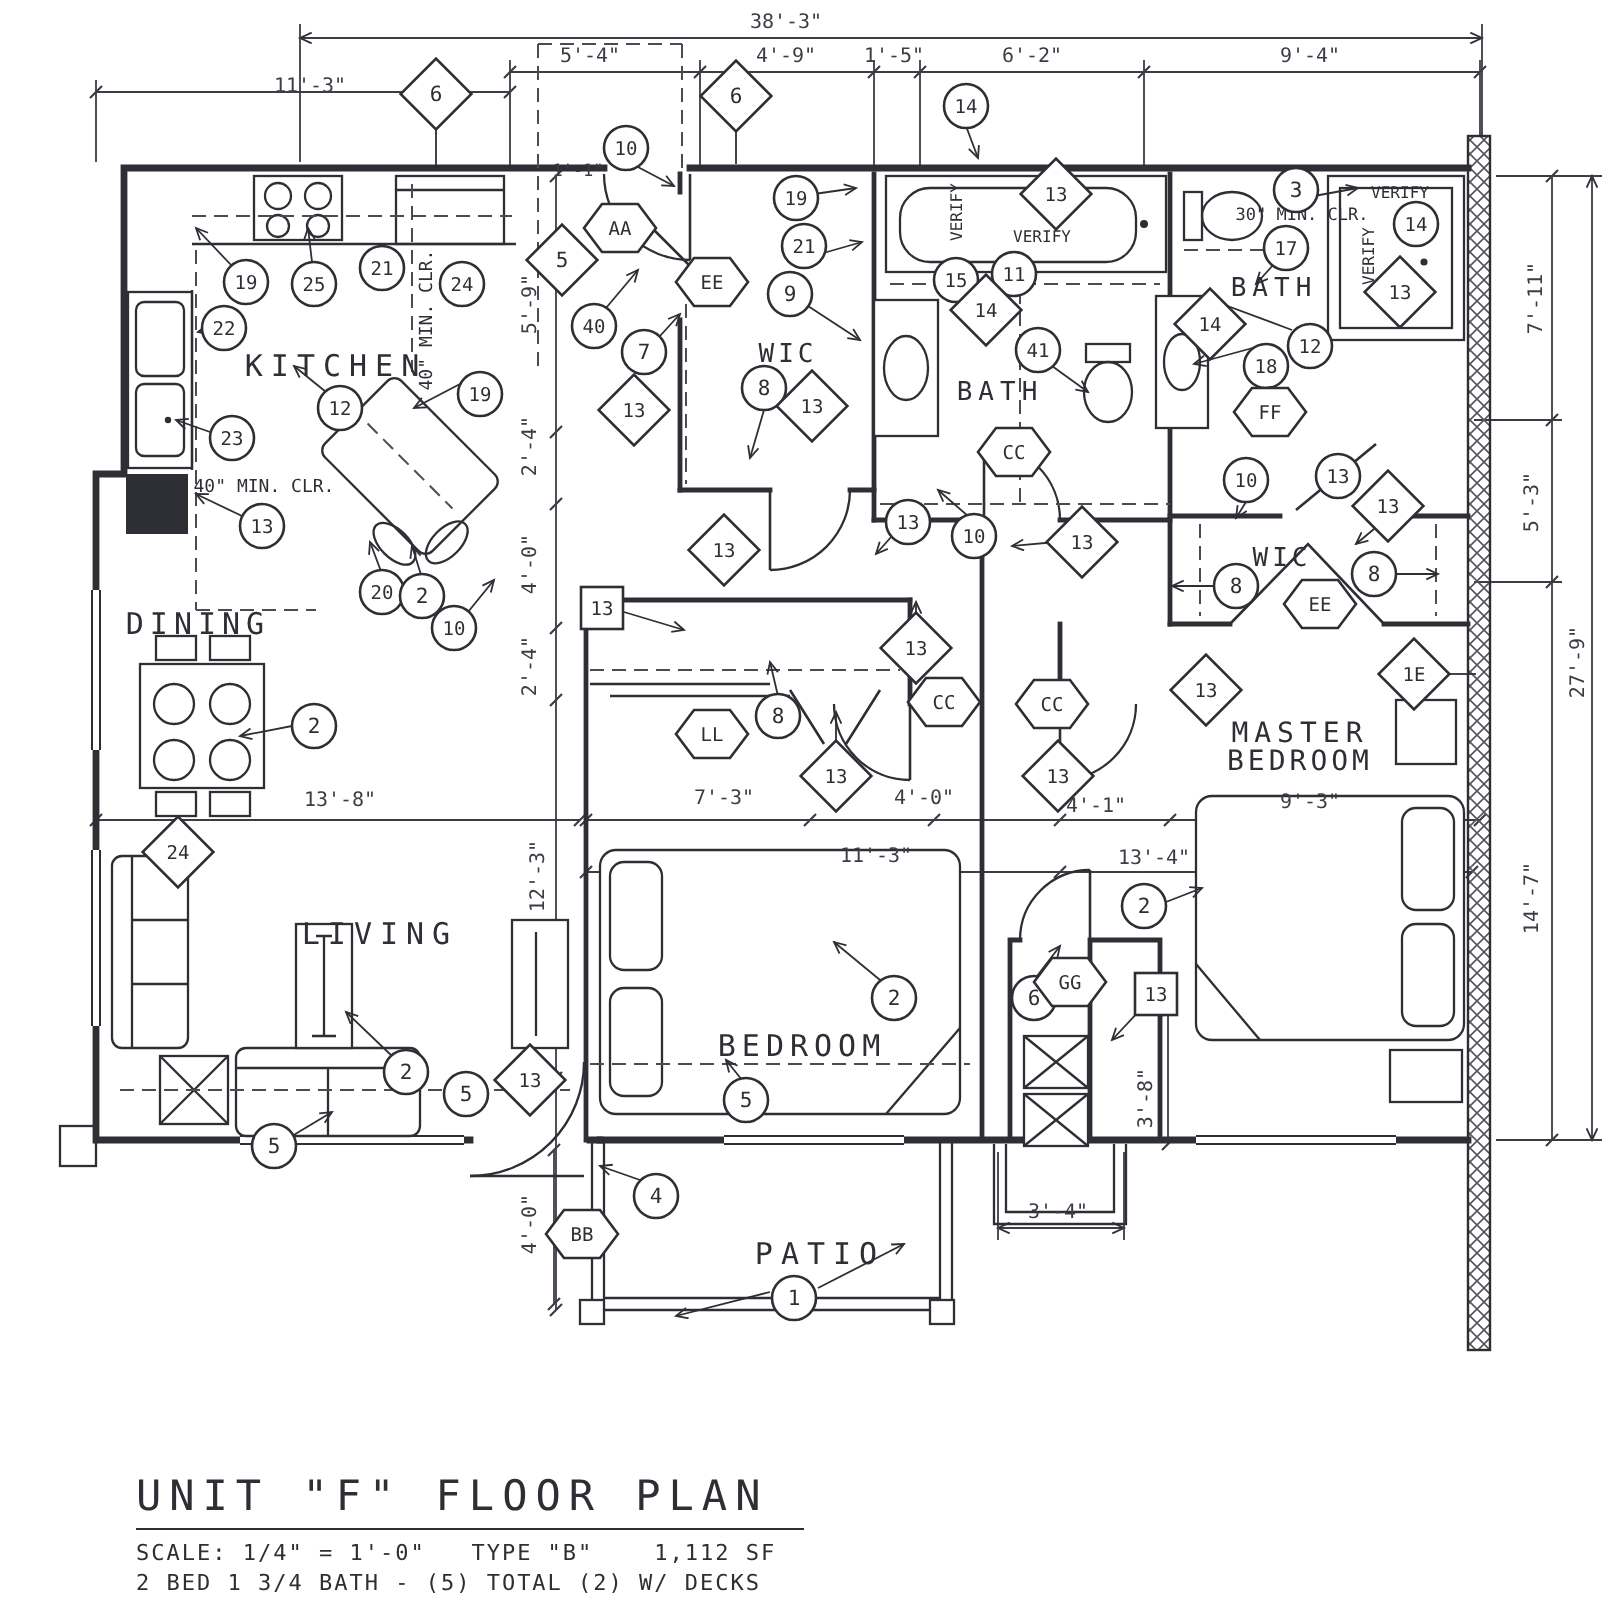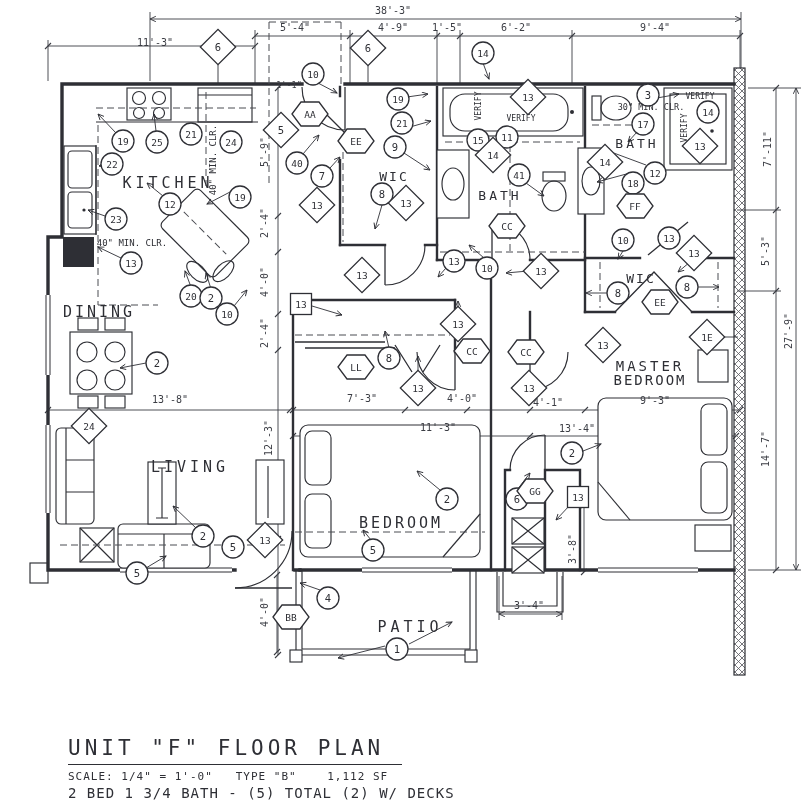--- a/index.html
+++ b/index.html
@@ -20,21 +20,21 @@
   .win {stroke:var(--ink);stroke-width:1;fill:none;}
   text.room{fill:var(--ink);font-family:"DejaVu Sans Mono",monospace;}
   text.dim {fill:var(--dimink);font-family:"DejaVu Sans Mono",monospace;}
   text.note{fill:var(--ink);font-family:"DejaVu Sans Mono",monospace;}
   text.co  {fill:var(--ink);font-family:"DejaVu Sans Mono",monospace;}
   .co-shape{fill:#fff;stroke:var(--ink);stroke-width:1.3;}
   .title-block{position:absolute;left:68px;top:736px;color:var(--ink);}
   .tb-title{font-size:21px;letter-spacing:4px;border-bottom:1.5px solid var(--ink);
             padding-bottom:4px;display:inline-block;padding-right:18px;}
   .tb-sub{font-size:11px;letter-spacing:1px;margin-top:5px;white-space:pre;}
-  .tb-sub2{font-size:14px;letter-spacing:1px;margin-top:2px;white-space:pre;}
+  .tb-sub2{font-size:11px;letter-spacing:1px;margin-top:2px;white-space:pre;}
 </style>
 </head>
 <body>
 
 <div class="plan-wrap">
 <svg id="plan" width="809" height="802" viewBox="0 0 809 802">
   <defs>
     <pattern id="hatch" width="7" height="7" patternUnits="userSpaceOnUse">
       <path d="M0,7 L7,0 M0,0 L7,7" stroke="#55565c" stroke-width="0.8"></path>
     </pattern>

